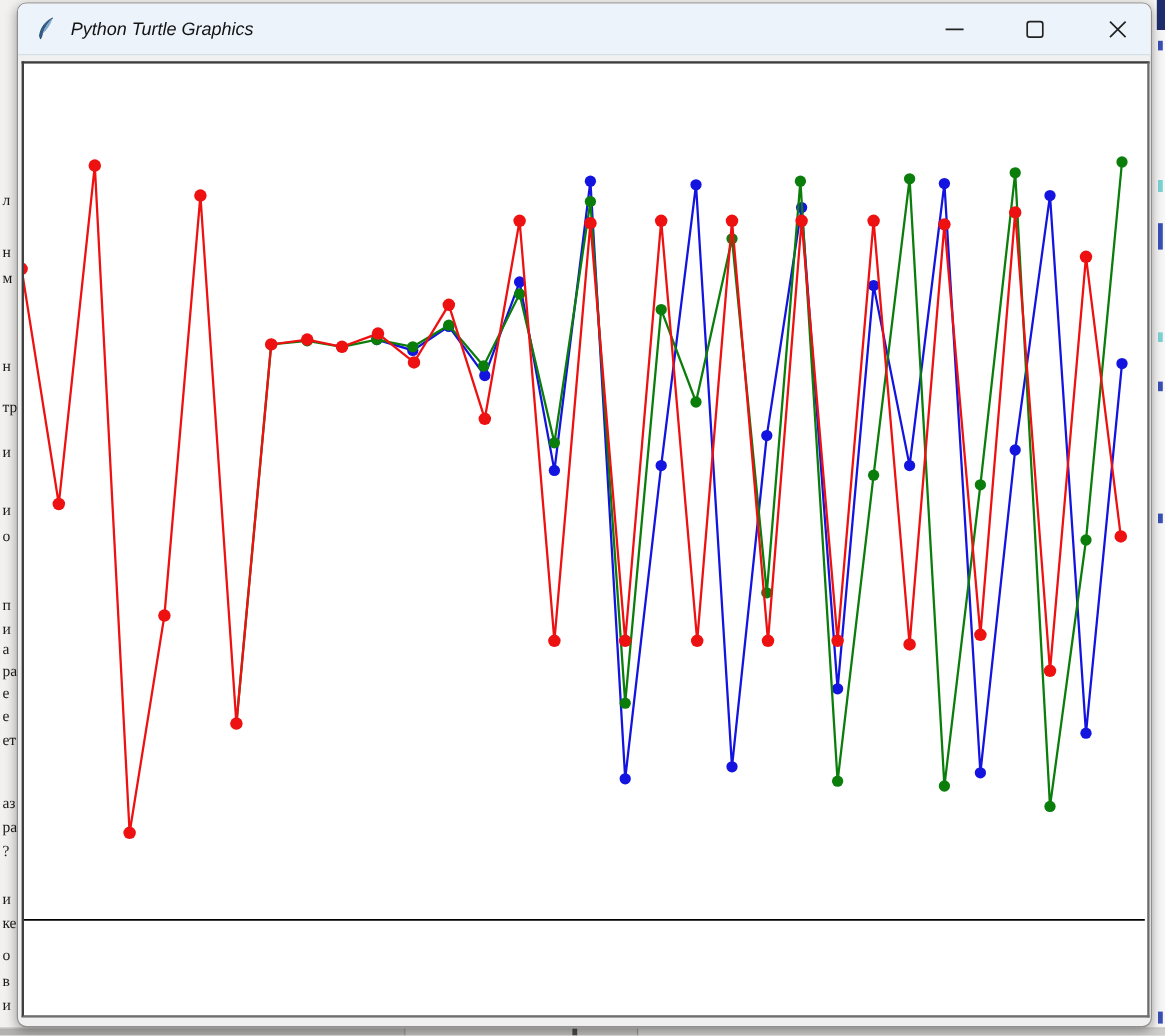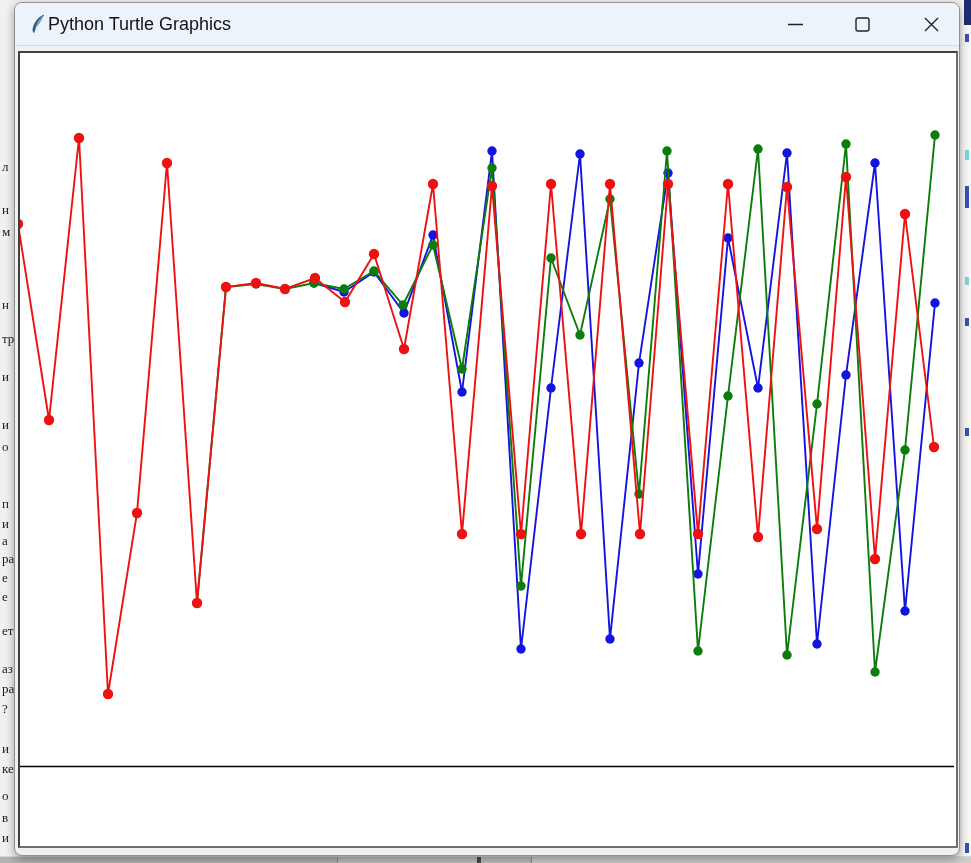--- a/index.html
+++ b/index.html
@@ -20,21 +20,21 @@
   .bs-dark{position:absolute;left:477px;top:0;width:4px;height:7px;background:#4a4a48;}
   .bs-seg3{position:absolute;left:532px;top:0;width:439px;height:7px;background:#cfcecc;}
 
   
   .tw{position:absolute;left:14px;top:2px;width:946px;height:854px;background:#f0f0f0;
     border:1px solid #909090;border-radius:8px;box-shadow:0 3px 10px rgba(0,0,0,.35);
     box-sizing:border-box;overflow:hidden;z-index:2;}
   .titlebar{position:absolute;left:0;top:0;width:100%;height:42px;background:#ecf3fa;
     border-bottom:1px solid #d6dee6;display:flex;align-items:center;}
   .feather{margin-left:15px;width:18px;height:20px;flex:0 0 auto;}
-  .win-title{font-size:18px;color:#131313;}
+  .win-title{margin-left:11px;font-size:15px;color:#131313;font-style:italic;}
   .ctl{position:absolute;top:4px;width:34px;height:34px;display:flex;align-items:center;justify-content:center;}
   .ctl-min{left:763px;}
   .ctl-max{left:830px;}
   .ctl-close{left:899px;}
 
   
   .canvas-outer{position:absolute;left:3px;top:48px;width:936px;height:793px;background:#ffffff;
     border:2px solid;border-color:#3f3f3f #6e6e6e #6e6e6e #3f3f3f;}
   .canvas-outer svg{display:block;}
 </style>
@@ -51,21 +51,21 @@
       <span class="frag" style="top: 320px; margin-top: 12px;">тр</span>
       <span class="frag" style="top: 370px;">и</span>
       <span class="frag" style="top: 418px;">и</span>
       <span class="frag" style="top: 440px;">о</span>
       <span class="frag" style="top: 497px;">п</span>
       <span class="frag" style="top: 517px;">и</span>
       <span class="frag" style="top: 534px;">а</span>
       <span class="frag" style="top: 552px;">ра</span>
       <span class="frag" style="top: 571px;">е</span>
       <span class="frag" style="top: 590px;">е</span>
-      <span class="frag" style="top: 624px;">ет</span>
+      <span class="frag" style="top: 610px;">ет</span>
       <span class="frag" style="top: 662px;">аз</span>
       <span class="frag" style="top: 682px;">ра</span>
       <span class="frag" style="top: 702px;">?</span>
       <span class="frag" style="top: 718px; margin-top: 44px;">ке</span>
       <span class="frag" style="top: 742px;">и</span>
       <span class="frag" style="top: 789px;">о</span>
       <span class="frag" style="top: 811px;">в</span>
       <span class="frag" style="top: 831px;">и</span>
     </div>
 

